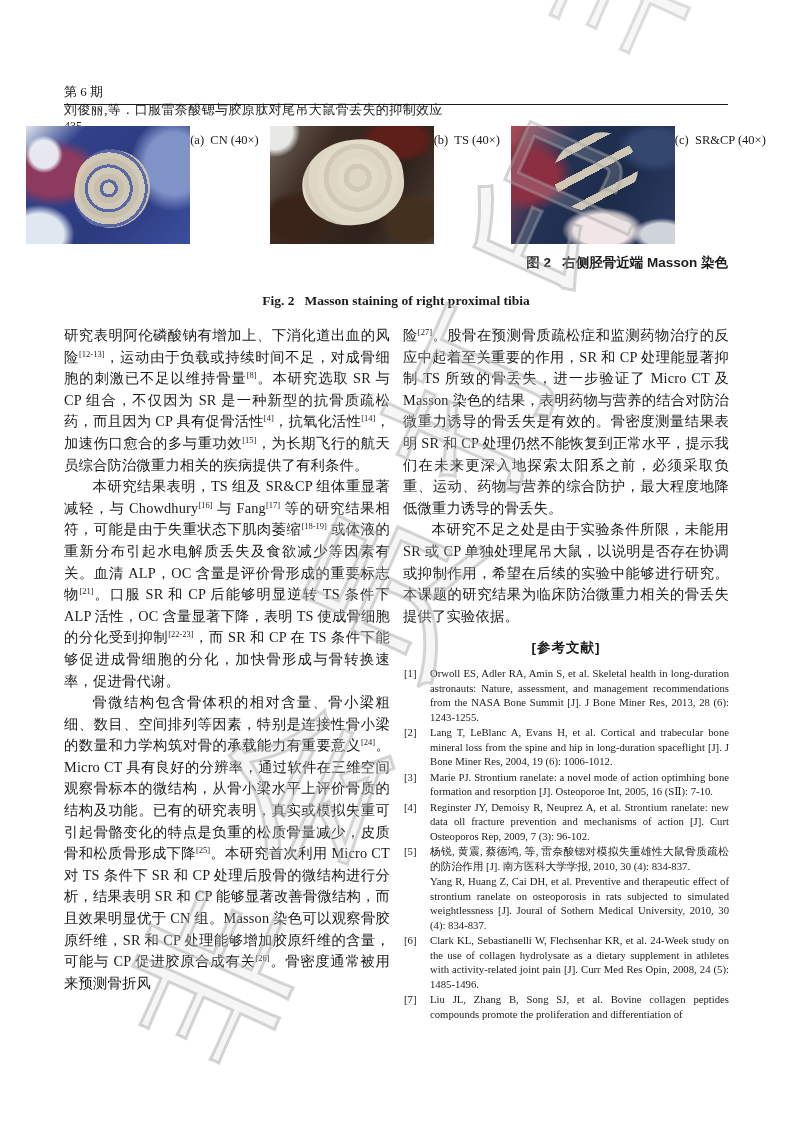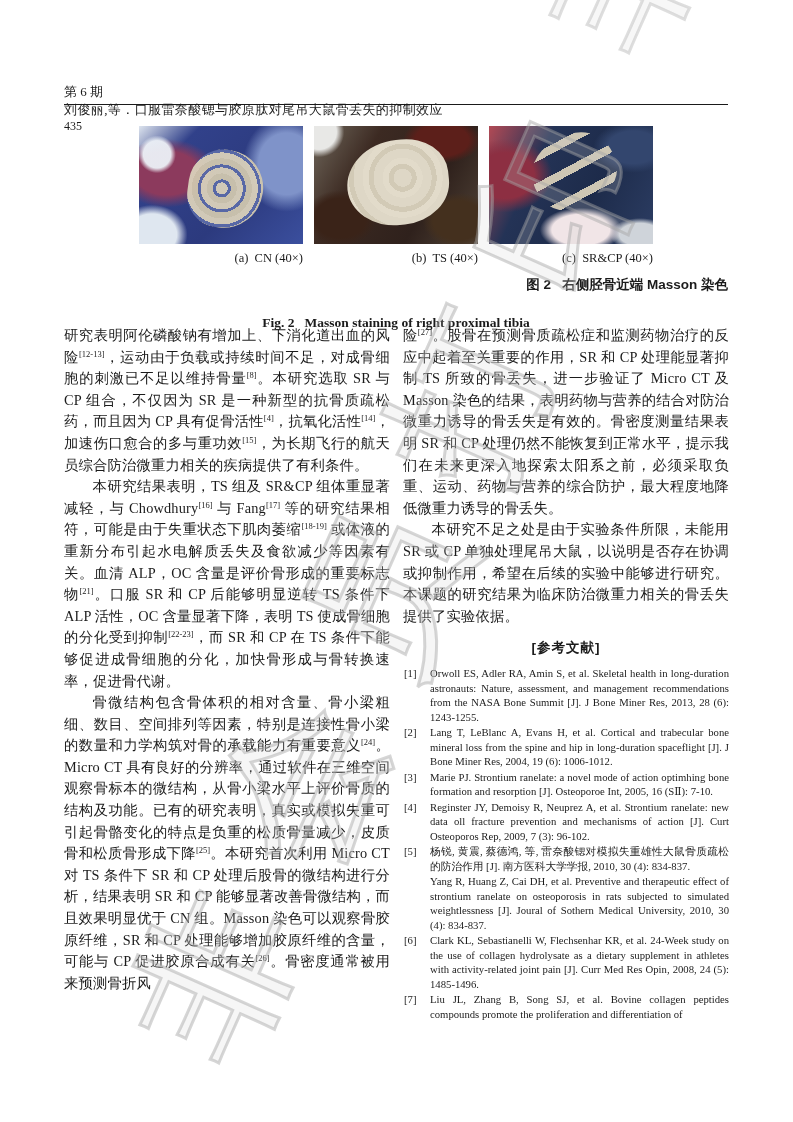--- a/index.html
+++ b/index.html
@@ -20,21 +20,21 @@
   .watermark.wm-alt{left:205px;top:-540px;opacity:.8;}
   
   .header{position:absolute;top:83px;left:64px;width:664px;display:flex;align-items:baseline;font-size:13px;z-index:2;flex-direction:column;}
   .header-issue{width:95px;text-align:left;}
   .header-title{flex:1;text-align:left;letter-spacing:.4px;}
   .header-page{width:60px;text-align:left;font-size:12px;}
   .header-rule{position:absolute;top:104px;left:64px;width:664px;border-top:1.6px solid #1a1a1a;z-index:2;}
   
   .figure{position:absolute;top:126px;left:64px;width:664px;z-index:2;}
   .panels{display:flex;justify-content:center;gap:11px;}
-  .panel{display:flex;flex-direction:column;align-items:flex-end;}
+  .panel{display:flex;flex-direction:row;align-items:flex-start;}
   .histo{width:164px;height:118px;position:relative;overflow:hidden;background:#203070;}
   .histo::before{content:"";position:absolute;}
   .histo.cn{
     background:
       radial-gradient(circle at 11% 24%, rgba(236,241,247,.95) 0 8%, rgba(236,241,247,0) 11%),
       radial-gradient(ellipse 46% 44% at 17% 40%, #8c3a5d 0 42%, rgba(140,58,93,0) 66%),
       radial-gradient(ellipse 38% 58% at 90% 32%, #7f93c9 0 45%, rgba(127,147,201,0) 70%),
       radial-gradient(ellipse 30% 35% at 8% 92%, #dfe7f0 0 50%, rgba(223,231,240,0) 72%),
       linear-gradient(135deg,#dde4ee 0%,#31418a 22%,#2c3a7e 62%,#3b4f9e 100%);
   }

